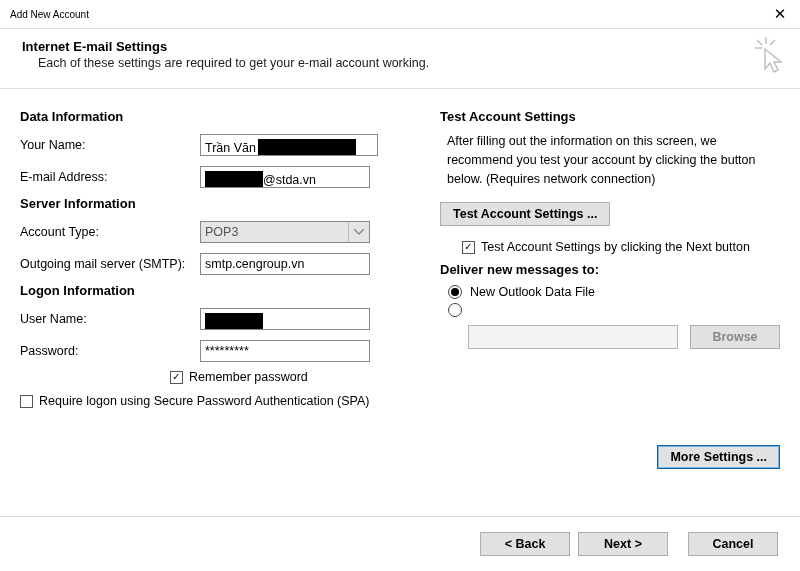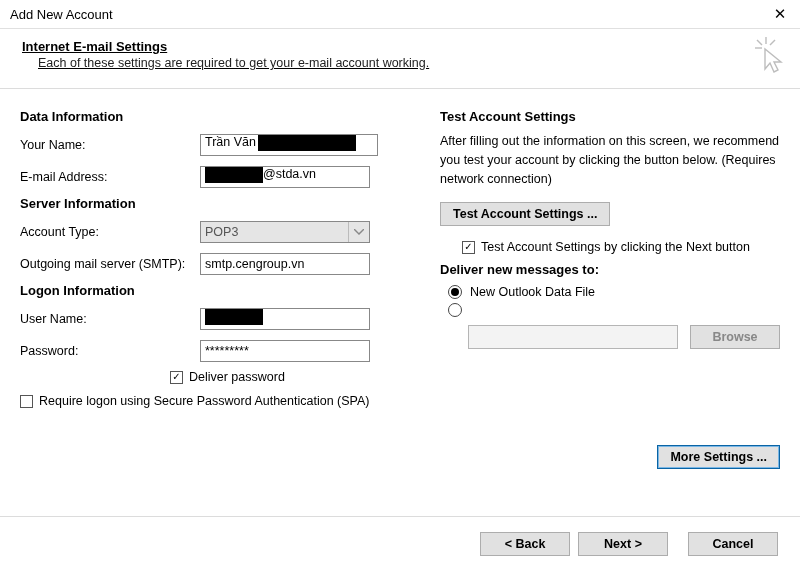--- a/index.html
+++ b/index.html
@@ -21,33 +21,32 @@
   }
   .titlebar {
     height: 28px;
     display: flex;
     align-items: center;
     justify-content: space-between;
     padding: 0 10px 0 10px;
     border-bottom: 1px solid #e0e0e0;
   }
   .titlebar .title {
-    font-size: 13px;
+    font-size: 10px;
   }
   .titlebar .close {
     font-size: 15px;
     width: 20px;
     text-align: center;
     cursor: default;
   }
   .header-area {
     padding: 10px 16px 18px 22px;
     border-bottom: 1px solid #dcdcdc;
     position: relative;
-    text-decoration: underline;
   }
   .header-area .h-title {
     font-weight: bold;
     font-size: 13px;
   }
   .header-area .h-sub {
     padding-left: 16px;
     padding-top: 2px;
     color: #222;
   }
@@ -118,21 +117,21 @@
     display: inline-block;
   }
   .input-wrap {
     position: relative;
     width: 170px;
     height: 22px;
     border: 1px solid #888;
     background: #fff;
     box-sizing: border-box;
     display: flex;
-    align-items: flex-start;
+    align-items: flex-end;
     padding: 0 4px;
     overflow: hidden;
   }
   .input-wrap.wide { width: 178px; }
   .checkbox-row {
     display: flex;
     align-items: center;
     gap: 6px;
     margin: 6px 0;
   }
@@ -186,20 +185,21 @@
   .btn.disabled {
     color: #888;
   }
   .btn.emph {
     border: 1px solid #0a64a4;
     box-shadow: inset 0 0 0 1px #7ab7e6;
   }
   .right-text {
     line-height: 1.5;
     margin-bottom: 14px;
+    margin-left: 7px;
   }
   .existing-row {
     display: flex;
     gap: 12px;
     align-items: center;
     margin-top: 8px;
     padding-left: 20px;
   }
   .existing-input {
     width: 210px;
@@ -310,21 +310,21 @@
 
       <div class="row">
         <div class="label">Password:</div>
         <div class="field">
           <input type="text" value="*********" style="">
         </div>
       </div>
 
       <div class="checkbox-row" style="padding-left:150px;">
         <span class="checkbox">✓</span>
-        <span>Deliver password</span>
+        <span>Remember password</span>
       </div>
 
       <div class="checkbox-row" style="margin-top:10px;">
         <span class="checkbox"></span>
         <span>Require logon using Secure Password Authentication (SPA)</span>
       </div>
 
     </div>
 
     <div class="right-col">

